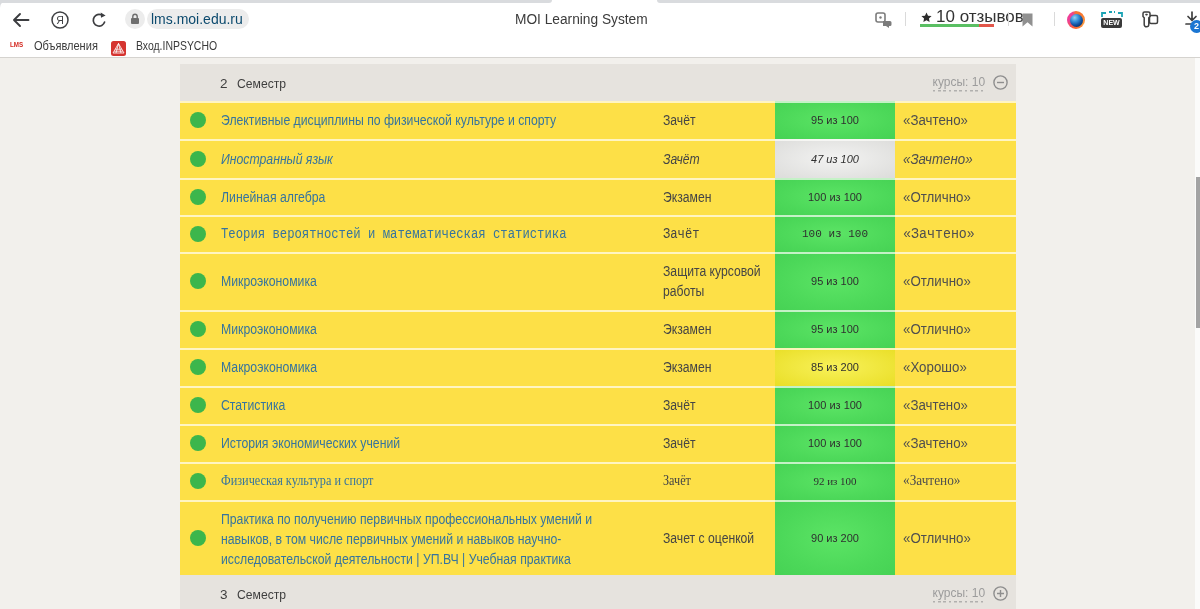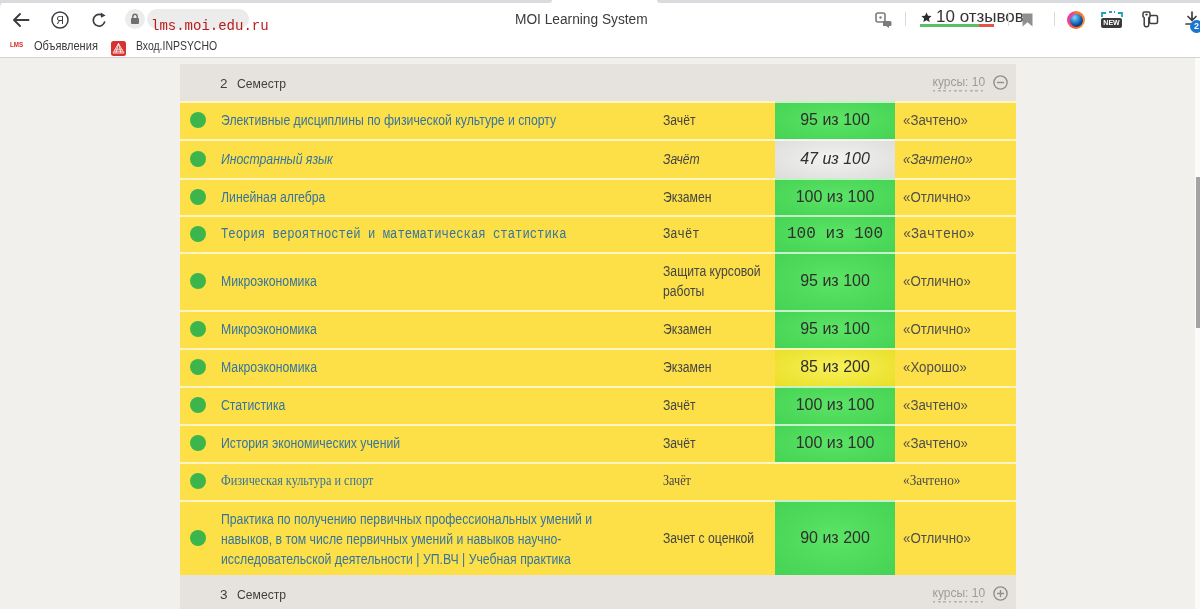--- a/index.html
+++ b/index.html
@@ -8,21 +8,21 @@
     width:1200px; height:609px; overflow:hidden; position:relative;
     background:#f2f0ec;
     font-family:"Liberation Sans", sans-serif;
   }
   
   #corner { position:absolute; top:0; left:0; width:14px; height:14px; background:#d9dbde; }
   #chrome { position:absolute; top:0; left:0; width:1200px; height:57px; background:#fff; border-top-left-radius:8px; }
   .tabstrip { position:absolute; top:0; height:3px; background:#d9dbde; }
   #chrome-border { position:absolute; top:57px; left:0; width:1200px; height:1px; background:#d5d3cf; }
   .pill { position:absolute; top:9px; height:20px; border-radius:10px; background:#ececec; }
-  #url-text { position:absolute; left:151px; top:16px; height:20px; line-height:20px; font-size:14px; color:#b91c1c;font-family:Liberation Mono, monospace; }
+  #url-text { position:absolute; left:151px; top:9px; height:20px; line-height:20px; font-size:14px; color:#0c4a6e; }
   #title { position:absolute; left:515px; top:11px; transform:scaleX(0.98); transform-origin:0 50%; font-size:14px; color:#3b3b3b; white-space:nowrap; }
   .vsep { position:absolute; top:12px; width:1px; height:14px; background:#dadada; }
   #otz { position:absolute; left:936px; top:10px; font-size:17px; color:#333; line-height:14px; }
   #bar-g { position:absolute; left:920px; top:24px; width:59px; height:3px; background:#5abf63; }
   #bar-r { position:absolute; left:979px; top:24px; width:15px; height:3px; background:#e2564a; }
   #ccircle { position:absolute; left:1067px; top:11px; width:18px; height:18px; border-radius:50%;
     background:conic-gradient(from 0deg, #f8742e 40deg, #fb9c42 120deg, #f8622e 190deg, #ee3f96 265deg, #ee3f96 330deg, #f8742e 360deg); }
   #ccircle::after { content:""; position:absolute; left:2.5px; top:2.5px; width:13px; height:13px; border-radius:50%;
     background:radial-gradient(circle at 36% 28%, #96d2ef 0%, #3a93dc 30%, #1353a2 58%, #0a2a5c 85%); }
   #newbox { position:absolute; left:1101px; top:18px; width:21px; height:10px; background:#3a3a3a; border-radius:2px;
@@ -40,21 +40,21 @@
   .kursy { position:absolute; right:31px; top:50%; transform:translateY(-50%) scaleX(0.89); transform-origin:100% 50%; font-size:13.5px; color:#9c9c9c;
     padding-bottom:3px; background-image:repeating-linear-gradient(90deg, #b1b0ae 0 3px, rgba(0,0,0,0) 3px 6px); background-size:100% 1.5px; background-position:0 100%; background-repeat:no-repeat; }
   .kicon { position:absolute; right:8px; top:50%; margin-top:-7.5px; width:15px; height:15px; }
   .row { position:relative; background:#fde047; }
   .row::before { content:""; position:absolute; left:0; right:0; top:0; height:2px; background:rgba(255,255,252,0.68); z-index:2; }
   .row:first-of-type::before { display:none; }
   .dot { position:absolute; left:10px; top:50%; margin-top:-8px; width:16px; height:16px; border-radius:50%; background:#3cb64c; }
   .cname { position:absolute; left:41px; top:50%; transform:translateY(-50%) scaleX(0.875); transform-origin:0 50%; font-size:14px; color:#36749e; line-height:20px; white-space:nowrap; }
   .exam { position:absolute; left:483px; top:50%; transform:translateY(-50%) scaleX(0.87); transform-origin:0 50%; font-size:14px; color:#454545; line-height:20px; white-space:nowrap; }
   .badge { position:absolute; left:595px; top:0; bottom:0; width:120px; display:flex; align-items:center; justify-content:center;
-    font-size:16px; font-weight:normal; color:#2f2f2f; }
+    font-size:11px; font-weight:normal; color:#2f2f2f; }
   .bg { background:radial-gradient(ellipse at center, #5ce465 0%, #4cd859 65%, #46d254 100%); }
   .bs { background:radial-gradient(ellipse at center, #f3f3f2 0%, #dcdcda 100%); }
   .by { background:radial-gradient(ellipse at center, #f8f159 0%, #e9de26 100%); }
   .grade { position:absolute; left:723px; top:50%; transform:translateY(-50%) scaleX(0.95); transform-origin:0 50%; font-size:14px; color:#4f4f4f; white-space:nowrap; }
   
   #sb-track { position:absolute; right:0; top:58px; width:5px; height:551px; background:#fbfbfa; }
   #sb-thumb { position:absolute; right:0; top:177px; width:4px; height:151px; background:#a3a3a3; }
 </style>
 </head>
 <body>
@@ -213,20 +213,21 @@
       <span class="dot"></span>
       <div class="cname">История экономических учений</div>
       <div class="exam">Зачёт</div>
       <div class="badge bg">100 из 100</div>
       <div class="grade">«Зачтено»</div>
     </div>
     <div class="row" style="height:38px;font-family:Liberation Serif, serif;">
       <span class="dot"></span>
       <div class="cname">Физическая культура и спорт</div>
       <div class="exam">Зачёт</div>
+      <div class="badge bg">92 из 100</div>
       <div class="grade">«Зачтено»</div>
     </div>
     <div class="row" style="height:75px;">
       <span class="dot"></span>
       <div class="cname" style="margin-top:1.5px;">Практика по получению первичных профессиональных умений и<br>навыков, в том числе первичных умений и навыков научно-<br>исследовательской деятельности | УП.ВЧ | Учебная практика</div>
       <div class="exam">Зачет с оценкой</div>
       <div class="badge bg">90 из 200</div>
       <div class="grade">«Отлично»</div>
     </div>
 

